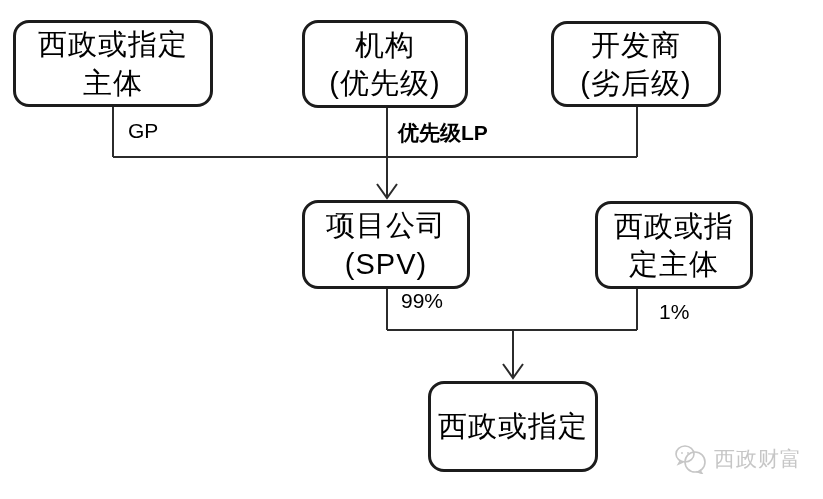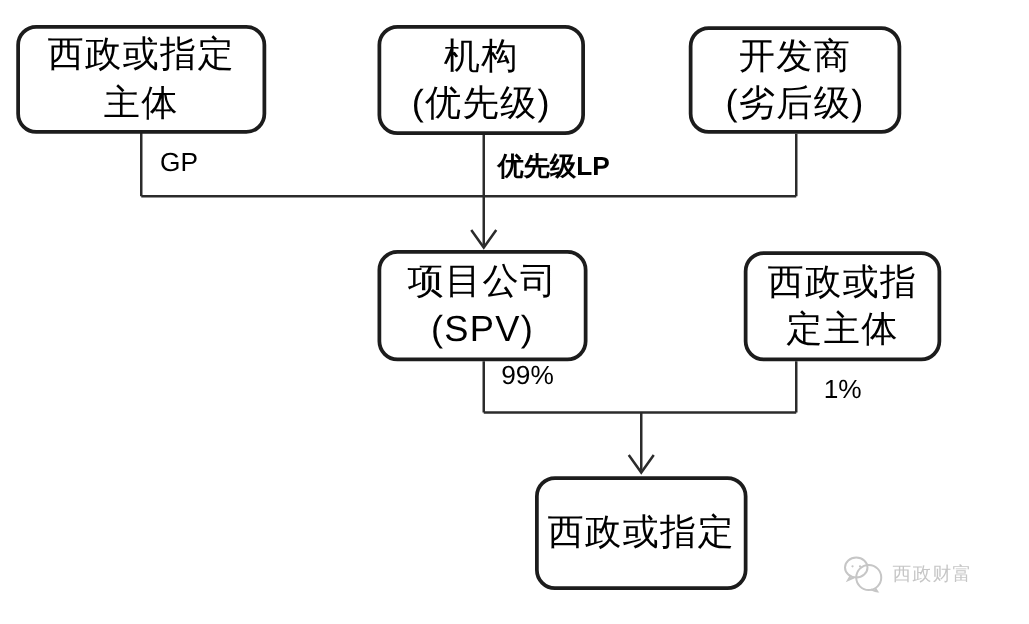--- a/index.html
+++ b/index.html
@@ -58,21 +58,21 @@
   .watermark {
     position: absolute;
     left: 674px;
     top: 444px;
     display: flex;
     align-items: center;
     gap: 6px;
     color: #c6c6c6;
   }
   .watermark-text {
-    font-size: 15px;
+    font-size: 21px;
     letter-spacing: 1px;
     white-space: nowrap;
     text-align: center;
   }
 </style>
 </head>
 <body>
 
 <div class="diagram">
 

